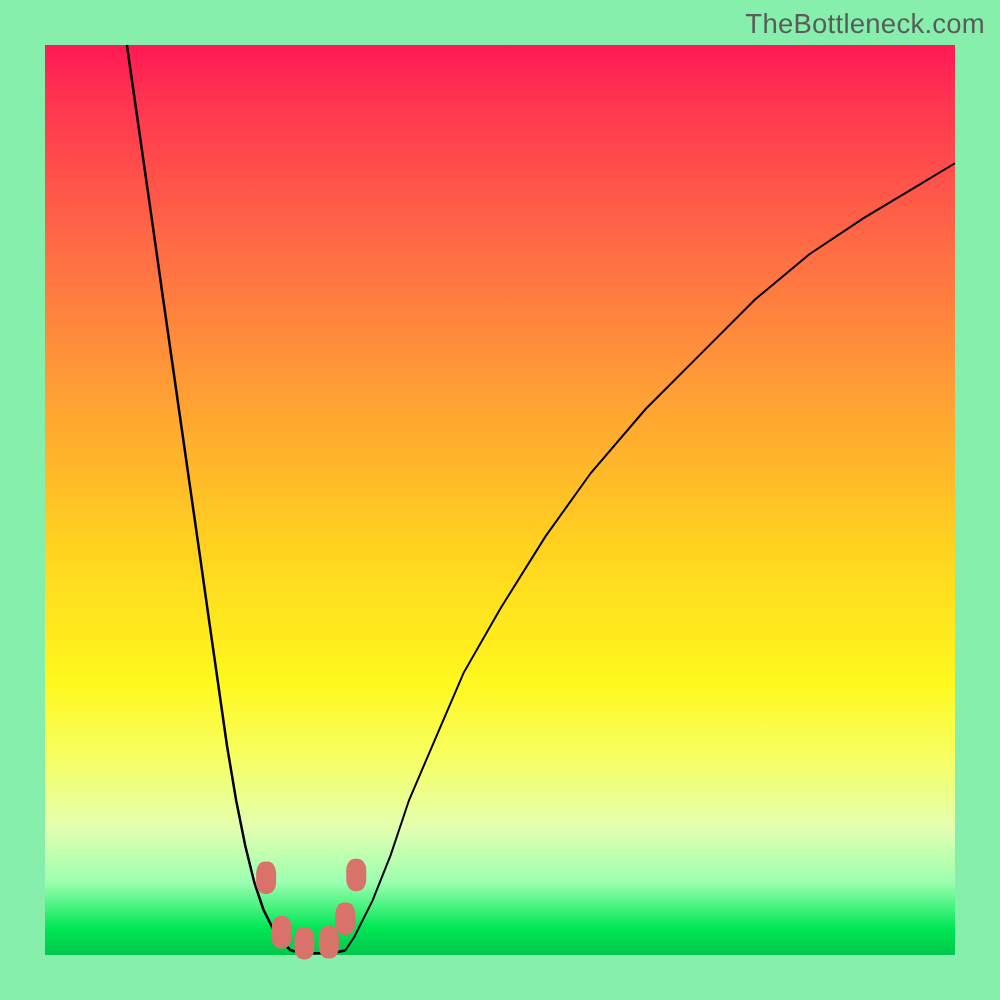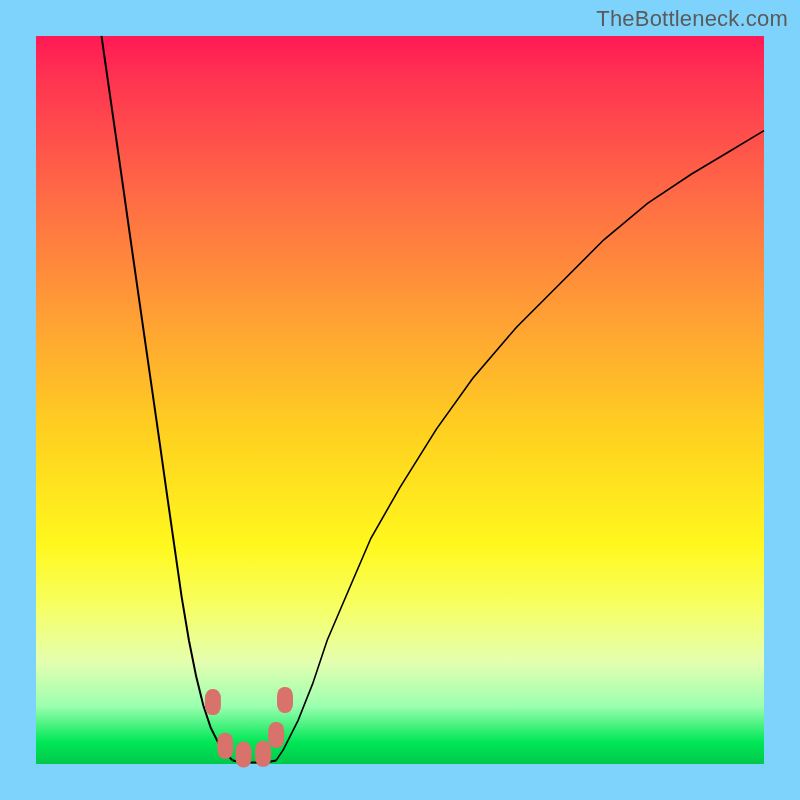--- a/index.html
+++ b/index.html
@@ -10,21 +10,21 @@
     background: #000;
     overflow: hidden;
     font-family: Arial, Helvetica, sans-serif;
   }
   .frame {
     position: absolute;
     left: 0;
     top: 0;
     width: 800px;
     height: 800px;
-    background: #7dd3fc;
+    background: #86efac;
   }
   .plot {
     position: absolute;
     left: 36px;
     top: 36px;
     width: 728px;
     height: 728px;
     
     background: linear-gradient(
       to bottom,

